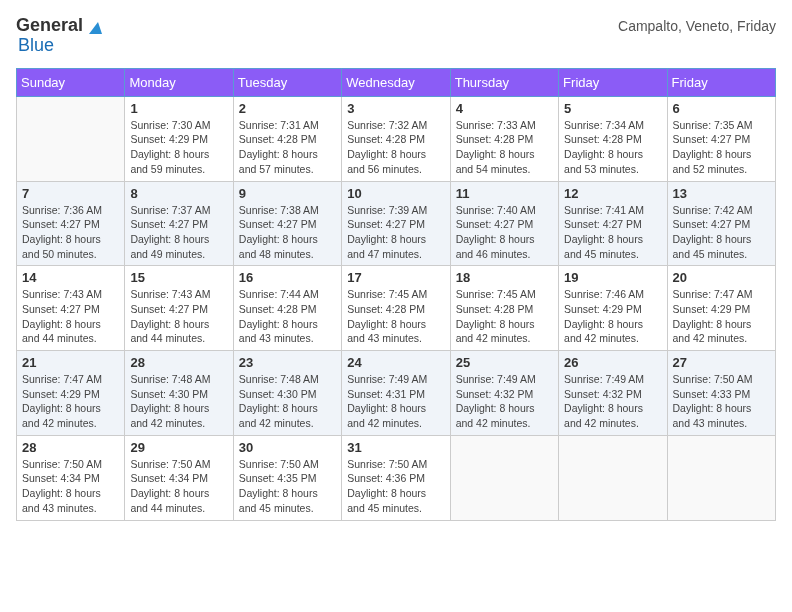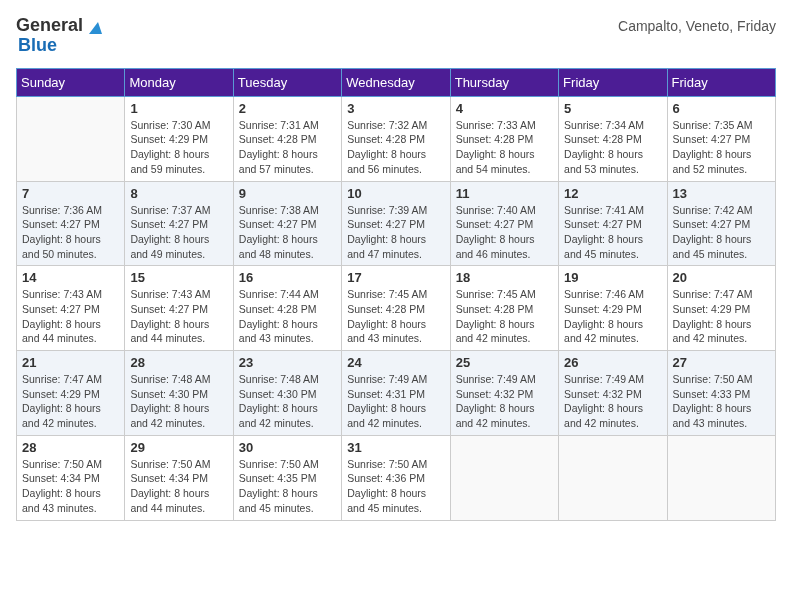--- a/index.html
+++ b/index.html
@@ -40,21 +40,21 @@
       font-size: 14px;
       color: #555;
       margin-top: 2px;
     }
     .calendar {
       width: 100%;
       border-collapse: collapse;
       font-size: 11px;
     }
     .calendar thead tr th {
-      background-color: #4c1d95;
+      background-color: #8b5cf6;
       color: #fff;
       padding: 6px 4px;
       text-align: left;
       font-size: 13px;
       font-weight: normal;
       border: 1px solid #5a9ad4;
     }
     .calendar tbody tr td {
       border: 1px solid #ccc;
       vertical-align: top;
@@ -87,21 +87,21 @@
 <div class="header">
   <div class="logo">
     <div class="logo-line">
       <span style="color:#333;font-size:18px;font-weight:bold;">General</span>
       <svg width="18" height="18" viewBox="0 0 18 18" style="margin-left:1px;margin-top:2px;">
         <polygon points="5,16 14,4 18,16" fill="#2a8fd4"></polygon>
         <polygon points="10,16 16,6 20,16" fill="#1a6db5" style="display:none"></polygon>
       </svg>
     </div>
     <div class="logo-line">
-      <span style="color:#1a6db5;font-size:18px;font-weight:bold;margin-left:2px;">Blue</span>
+      <span style="color:#1a6db5;font-size:18px;font-weight:normal;margin-left:2px;">Blue</span>
     </div>
   </div>
   <div class="title-block">
     <div class="location">Campalto, Veneto, Friday</div>
   </div>
 </div>
 
 <table class="calendar">
   <thead>
     <tr>

